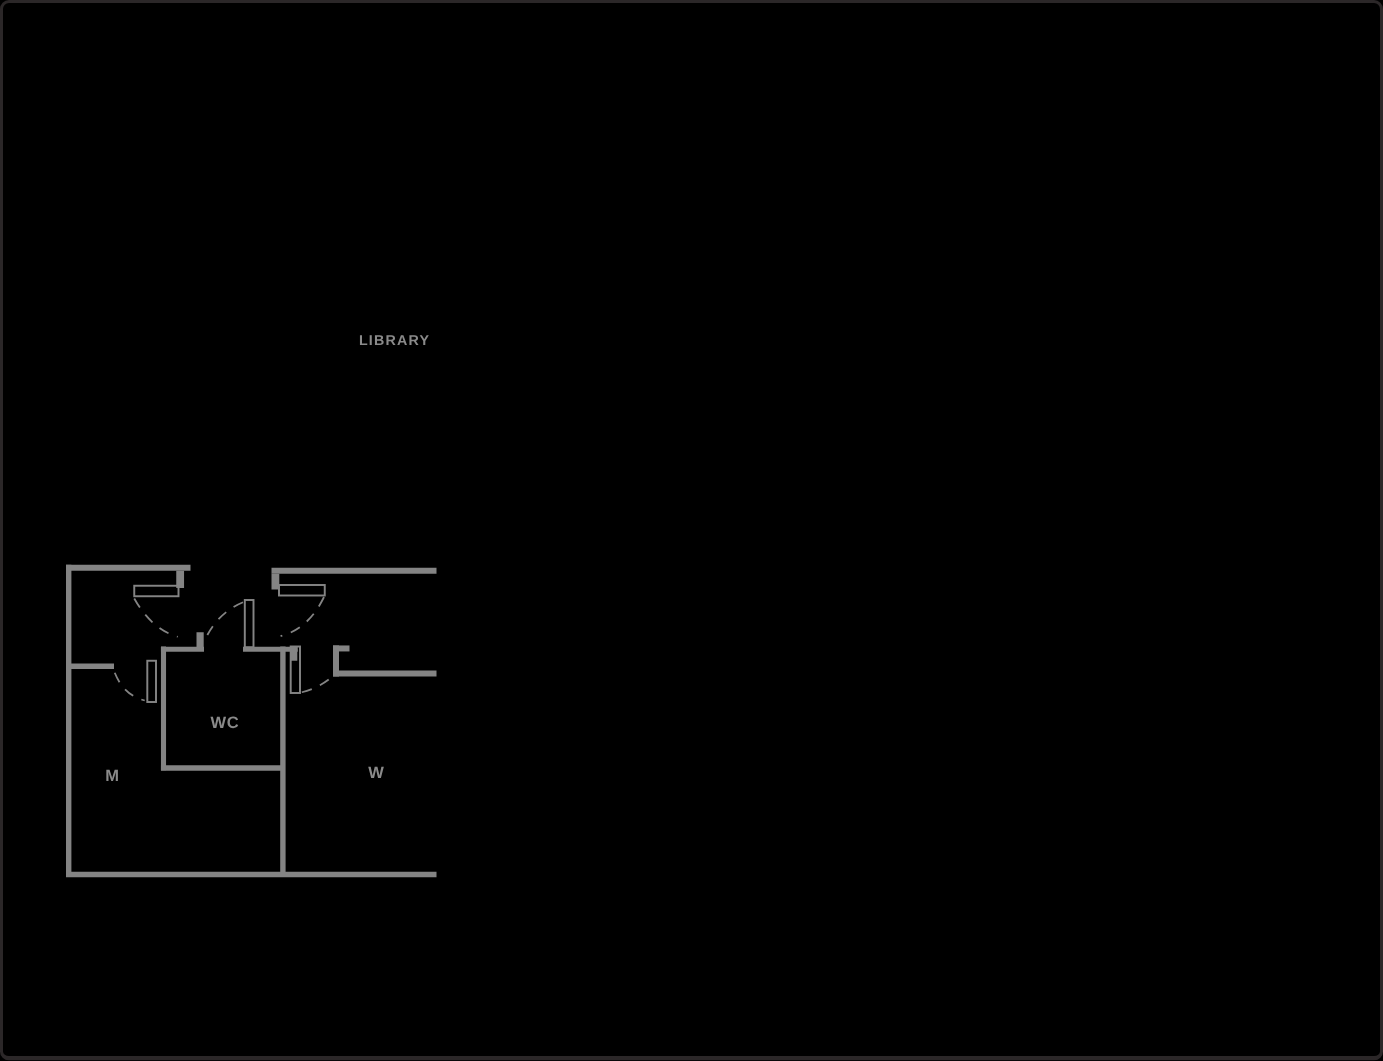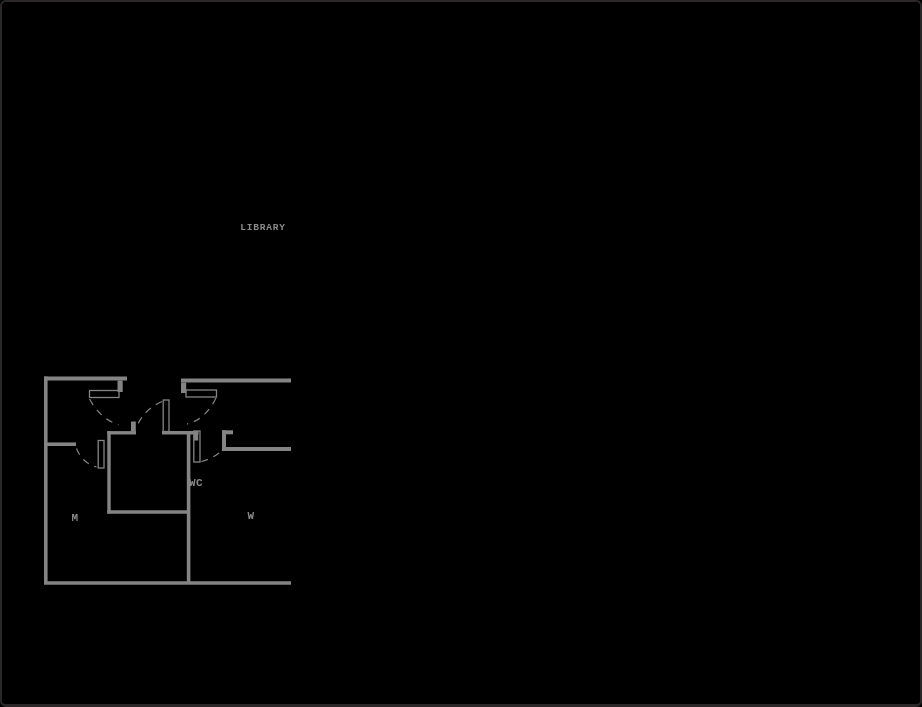--- a/index.html
+++ b/index.html
@@ -32,21 +32,20 @@
   }
   .plan-label {
     position: absolute;
     transform: translate(-50%, -50%);
     color: #8a8a8a;
     font-weight: bold;
     white-space: nowrap;
     letter-spacing: 0.6px;
     line-height: 1;
     user-select: none;
-    font-family: Liberation Mono, monospace;
   }
 </style>
 </head>
 <body>
 
 <div class="screen" style="background: rgb(0, 0, 0); border-color: rgb(43, 39, 40);">
   <svg class="plan-svg" viewBox="0 0 922 707" xmlns="http://www.w3.org/2000/svg">
       <line x1="42" y1="376.5" x2="125" y2="376.5" stroke="#848484" stroke-width="4"></line>
       <line x1="179" y1="378.5" x2="289" y2="378.5" stroke="#848484" stroke-width="4"></line>
       <line x1="43.8" y1="374.5" x2="43.8" y2="581" stroke="#848484" stroke-width="3.6"></line>
@@ -70,16 +69,16 @@
       <rect x="191.8" y="429" width="6.2" height="31" fill="none" stroke="#848484" stroke-width="1.3"></rect>
       <rect x="96.2" y="438.5" width="5.8" height="27.5" fill="none" stroke="#848484" stroke-width="1.3"></rect>
       <path d="M 87.5,397 Q 99,417.5 116.5,422.5" fill="none" stroke="#848484" stroke-width="1.2" stroke-dasharray="7 6"></path>
       <path d="M 214,396 Q 203.5,417.5 185,422" fill="none" stroke="#848484" stroke-width="1.2" stroke-dasharray="7 6"></path>
       <path d="M 160,399.5 Q 142,407 133.8,426.5" fill="none" stroke="#848484" stroke-width="1.2" stroke-dasharray="7 6"></path>
       <path d="M 199.2,459.5 Q 211.5,456.5 221.3,447.5" fill="none" stroke="#848484" stroke-width="1.2" stroke-dasharray="7 6"></path>
       <path d="M 74.5,446.5 Q 80.5,461.5 94.5,465" fill="none" stroke="#848484" stroke-width="1.2" stroke-dasharray="7 6"></path>
     </svg>
 
   <div class="plan-label" style="left: 261px; top: 226px; font-size: 9.5px; letter-spacing: 0.8px; color: rgb(138, 138, 138);">LIBRARY</div>
-  <div class="plan-label" style="left: 148px; top: 481px; font-size: 11px; letter-spacing: 0.5px; color: rgb(138, 138, 138); margin-left: 46px;">WC</div>
+  <div class="plan-label" style="left: 148px; top: 481px; font-size: 11px; letter-spacing: 0.5px; color: rgb(138, 138, 138);">WC</div>
   <div class="plan-label" style="left: 73px; top: 516px; font-size: 11px; letter-spacing: 0.5px; color: rgb(138, 138, 138);">M</div>
   <div class="plan-label" style="left: 249px; top: 514px; font-size: 11px; letter-spacing: 0.5px; color: rgb(138, 138, 138);">W</div>
 </div>
 
 </body></html>

